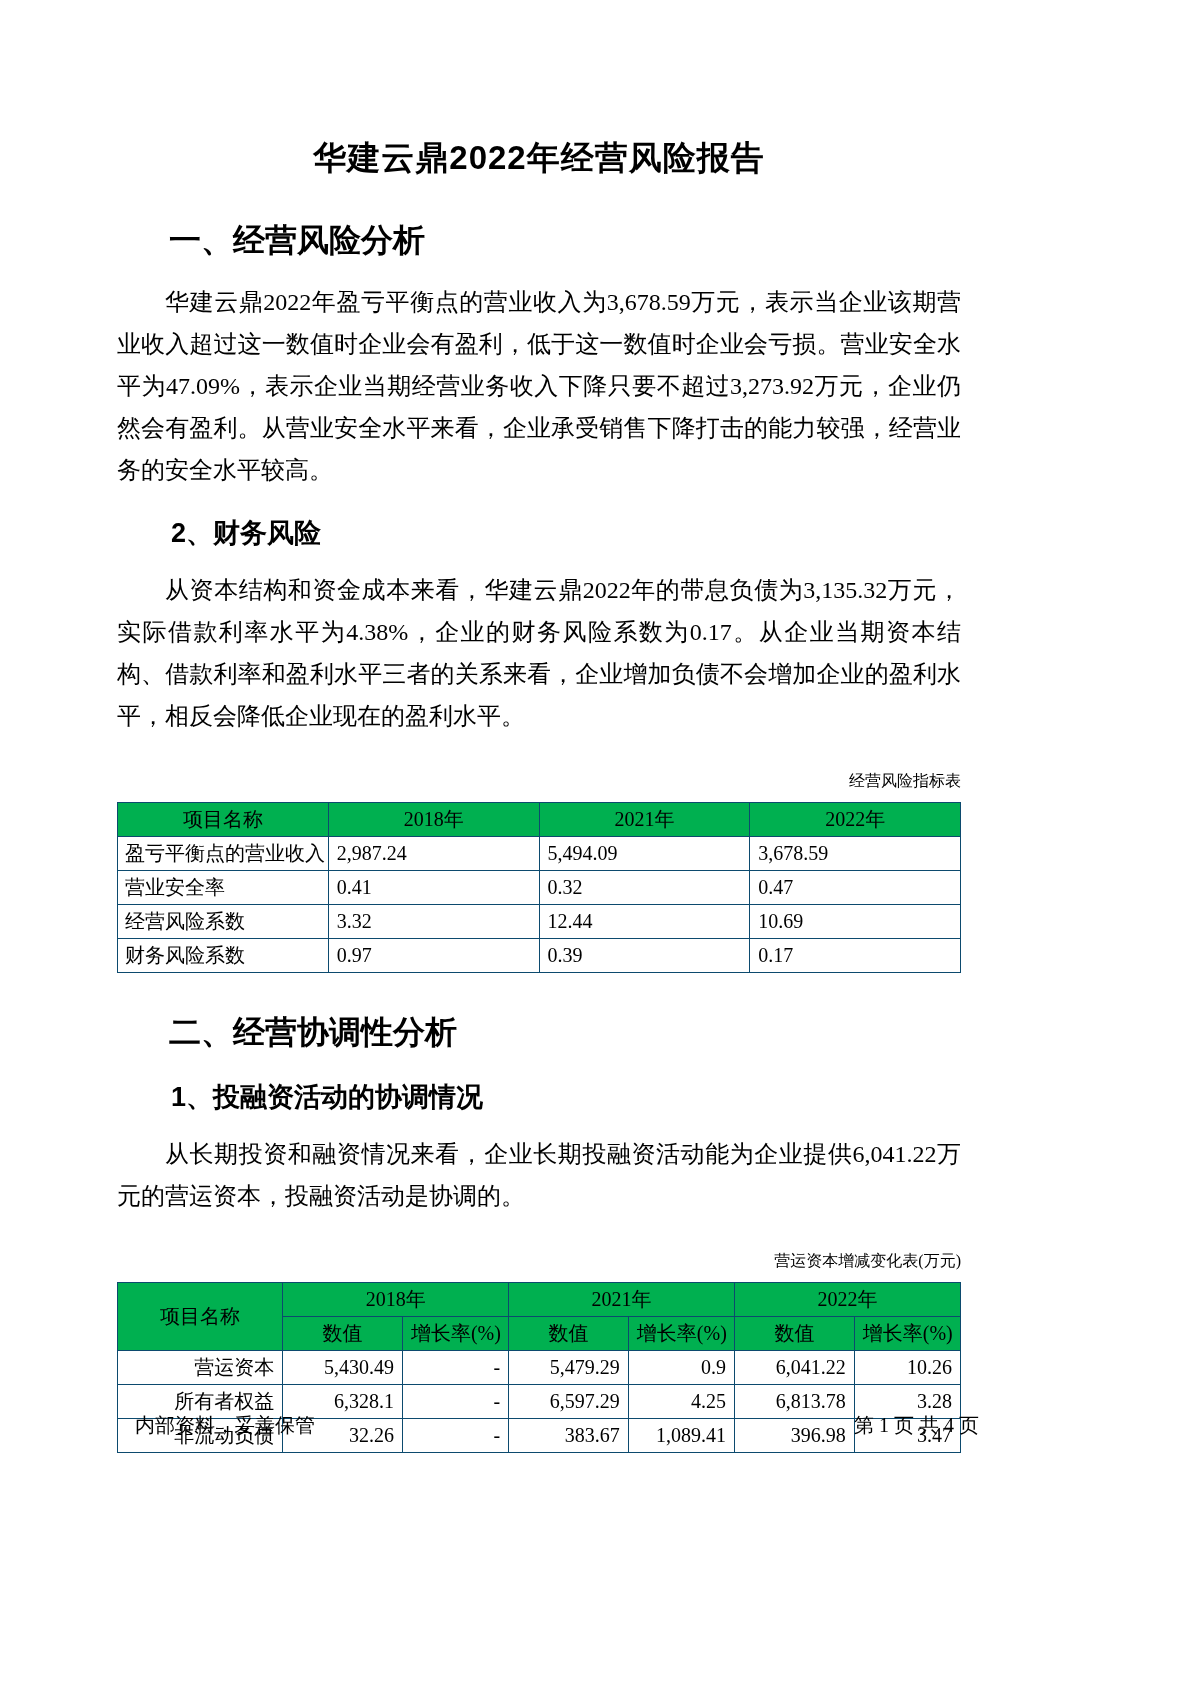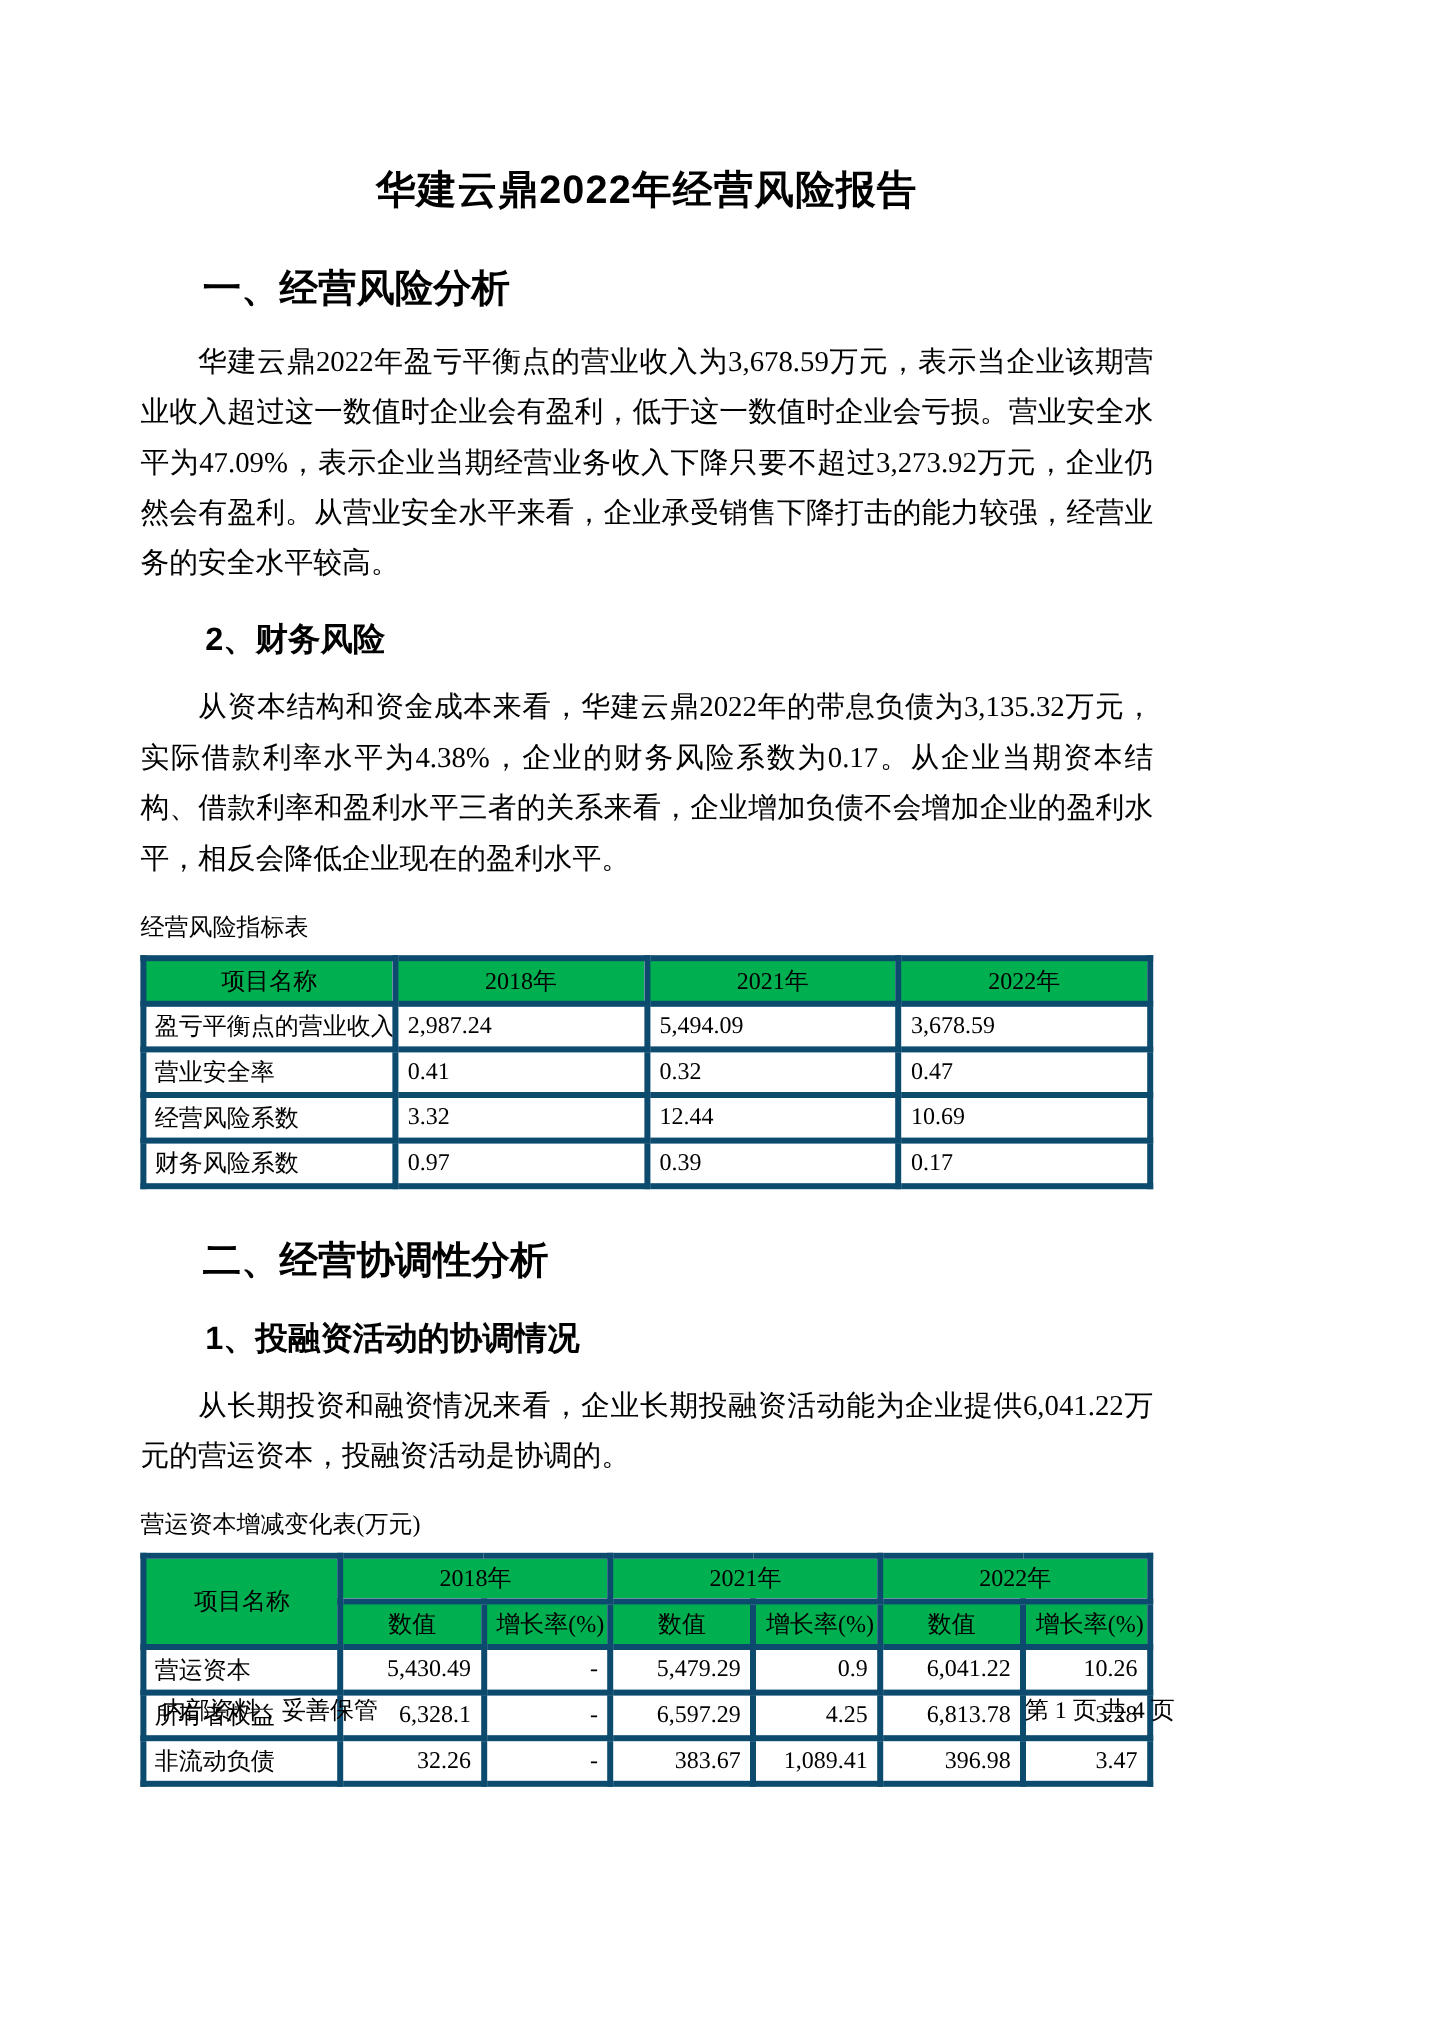--- a/index.html
+++ b/index.html
@@ -38,45 +38,45 @@
     margin: 24px 0 0 54px;
   }
   p.body {
     font-size: 24px;
     line-height: 42px;
     text-indent: 2em;
     margin: 18px 0 0 0;
     text-align: justify;
   }
   .caption {
-    text-align: left;
-    font-size: 20px;
-    margin-top: 22px;
+    text-align: right;
+    font-size: 16px;
+    margin-top: 34px;
   }
   table {
     border-collapse: collapse;
     width: 100%;
     margin-top: 10px;
     table-layout: fixed;
   }
   th, td {
-    border: 5px solid #0c4a6e;
+    border: 1px solid #0c4a6e;
     font-weight: normal;
     font-size: 20px;
     padding: 3px 8px;
     height: 31px;
     overflow: hidden;
     white-space: nowrap;
     font-family: Liberation Serif, serif;
   }
   thead th {
     background: var(--header-green, #00B050);
     text-align: center;
   }
-  td.lbl { text-align: left; padding-left: 7px; }
+  td.lbl { text-align: right; padding-left: 7px; }
   .t1 td { text-align: left; }
   .t2 td.num { text-align: right; }
   .footer {
     position: absolute;
     left: 135px;
     top: 1412px;
     width: 844px;
     display: flex;
     justify-content: space-between;
     font-size: 20px;

